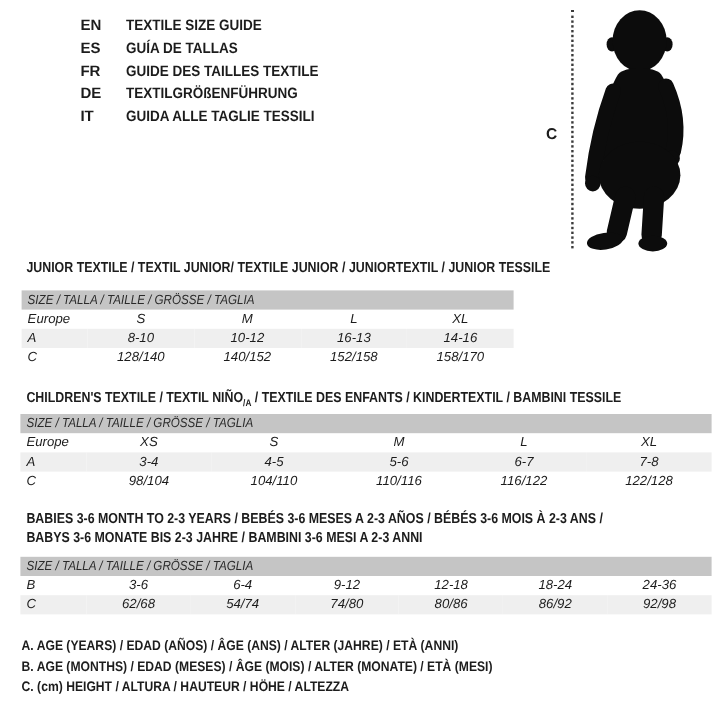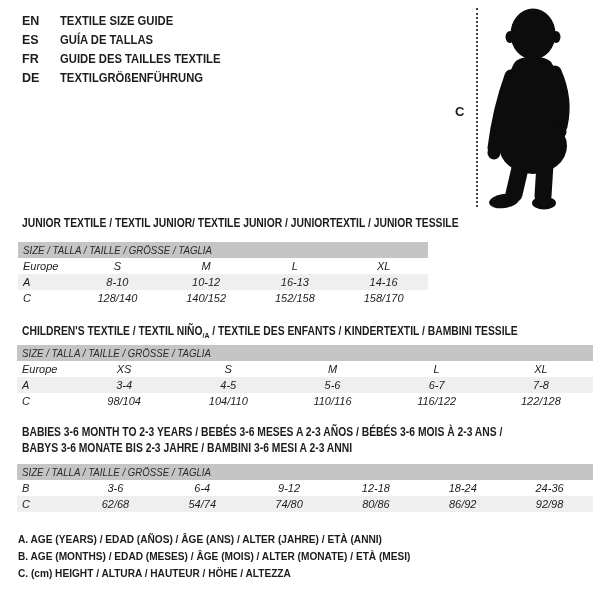--- a/index.html
+++ b/index.html
@@ -6,21 +6,21 @@
   body{
     width:600px;height:600px;position:relative;overflow:hidden;
     background:#ffffff;color:#1c1c1c;
     font-family:"Liberation Sans","DejaVu Sans",sans-serif;
   }
   .abs{position:absolute;}
 
   
   .lang-block{left:22px;top:11px;}
   .lang-row{display:flex;height:19px;align-items:center;font-weight:700;font-size:12.5px;}
-  .lang-code{width:38px;flex:0 0 38px;}
+  .lang-code{width:38px;flex:0 0 38px;margin-left:45px;}
   .lang-title{white-space:nowrap;transform:scaleX(0.9);transform-origin:left center;}
 
   
   .height-line{left:476px;top:8px;height:199px;width:0;border-left:2px dotted #3b3b3b;}
   .height-label{left:455px;top:104px;font-weight:700;font-size:13px;}
   .baby-figure{left:487px;top:6px;}
 
   
   .section-title{
     font-weight:700;font-size:12px;white-space:nowrap;
@@ -64,20 +64,24 @@
     <span class="lang-code">ES</span>
     <span class="lang-title">GUÍA DE TALLAS</span>
   </div>
   <div class="lang-row">
     <span class="lang-code">FR</span>
     <span class="lang-title">GUIDE DES TAILLES TEXTILE</span>
   </div>
   <div class="lang-row">
     <span class="lang-code">DE</span>
     <span class="lang-title">TEXTILGRÖßENFÜHRUNG</span>
+  </div>
+  <div class="lang-row">
+    <span class="lang-code">IT</span>
+    <span class="lang-title">GUIDA ALLE TAGLIE TESSILI</span>
   </div>
 </div>
 
 <div class="abs height-line"></div>
 <div class="abs height-label">C</div>
 <div class="abs baby-figure">
   <svg width="106" height="206" viewBox="0 0 106 206" xmlns="http://www.w3.org/2000/svg">
     <g fill="#0c0c0c" stroke="none">
       <ellipse cx="23" cy="31" rx="4.5" ry="6"></ellipse>
       <ellipse cx="69" cy="31" rx="4.5" ry="6"></ellipse>

